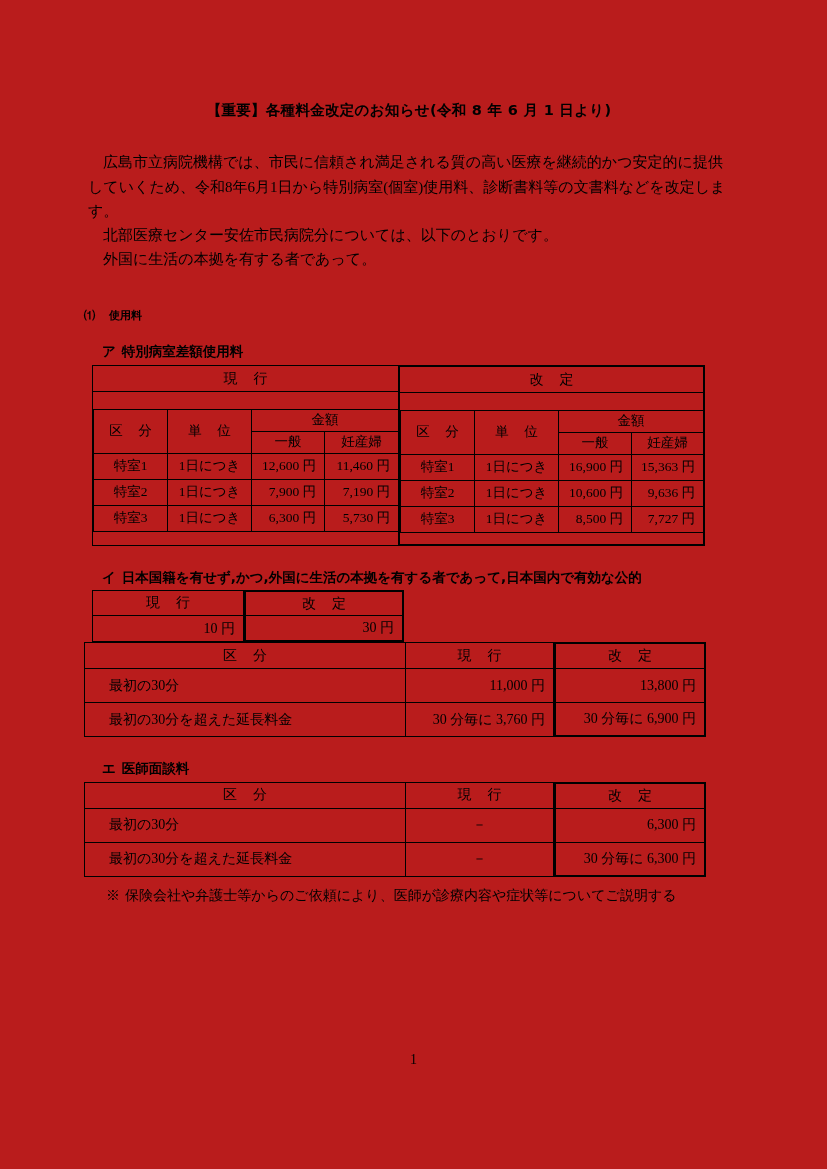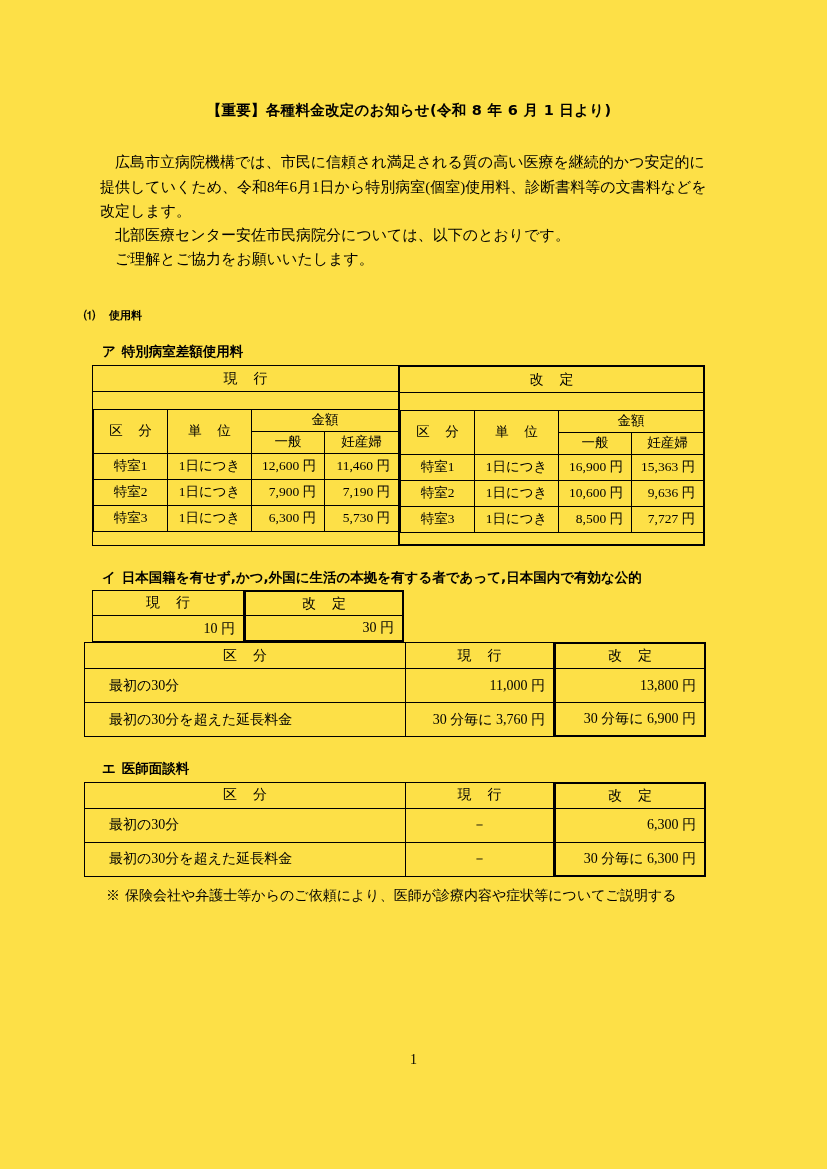--- a/index.html
+++ b/index.html
@@ -9,21 +9,21 @@
   }
   body {
     font-family: "Liberation Serif", "DejaVu Serif", serif;
     color: #000000;
   }
   .page {
     position: relative;
     width: 827px;
     height: 1169px;
     margin: 0 auto;
-    background: #fde047;
+    background: #b91c1c;
     box-sizing: border-box;
     overflow: hidden;
   }
   .content {
     position: absolute;
     left: 84px;
     top: 100px;
     width: 650px;
   }
 
@@ -35,21 +35,21 @@
     font-size: 14.5px;
     letter-spacing: 0.3px;
     margin: 0 0 30px 0;
     line-height: 1.4;
   }
 
   
   .intro {
     font-size: 15px;
     line-height: 1.62;
-    margin: 16px;
+    margin: 4px;
   }
   .intro p {
     margin: 0;
     text-indent: 1em;
   }
 
   
   .sec-num {
     font-family: "DejaVu Sans", "Liberation Sans", sans-serif;
     font-weight: bold;
@@ -182,21 +182,21 @@
 <body>
 
 <div class="page">
   <div class="content">
 
     <div class="doc-title">【重要】各種料金改定のお知らせ(令和 8 年 6 月 1 日より)</div>
 
     <div class="intro">
       <p>広島市立病院機構では、市民に信頼され満足される質の高い医療を継続的かつ安定的に提供していくため、令和8年6月1日から特別病室(個室)使用料、診断書料等の文書料などを改定します。</p>
       <p>北部医療センター安佐市民病院分については、以下のとおりです。</p>
-      <p>ご理解とご協力をお願いいたします。</p>
+      <p>外国に生活の本拠を有する者であって。</p>
     </div>
 
     <div class="sec-num">
       <span class="num">⑴</span><span>使用料</span>
     </div>
 
     <div class="sub-head">
       <span class="mk">ア</span><span>特別病室差額使用料</span>
     </div>
 

